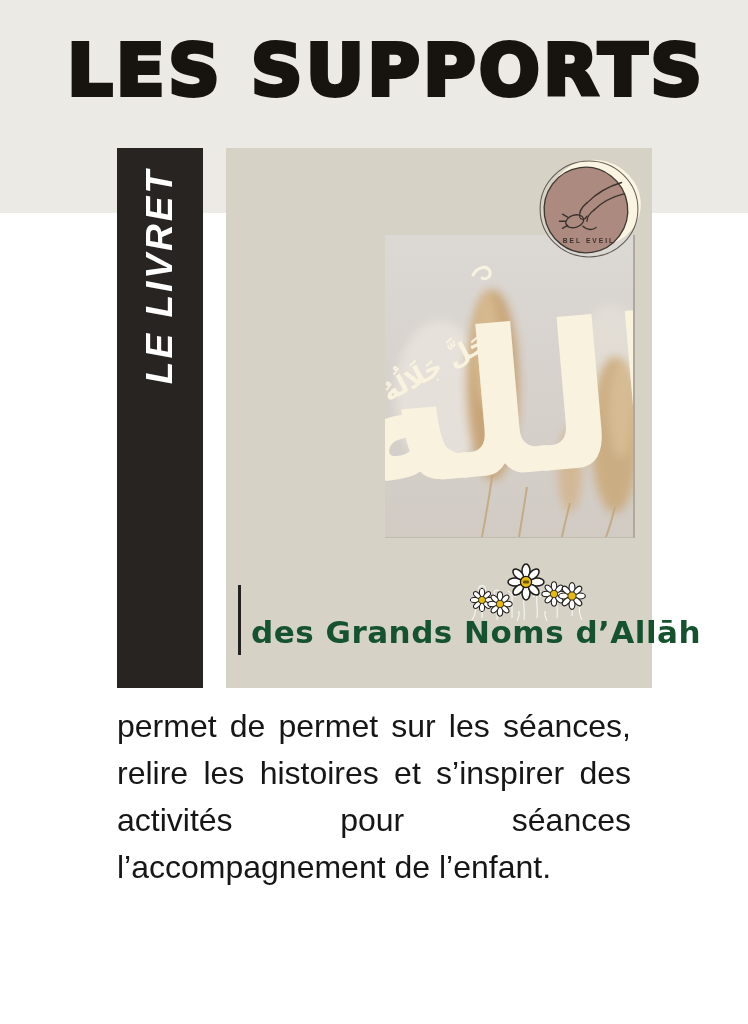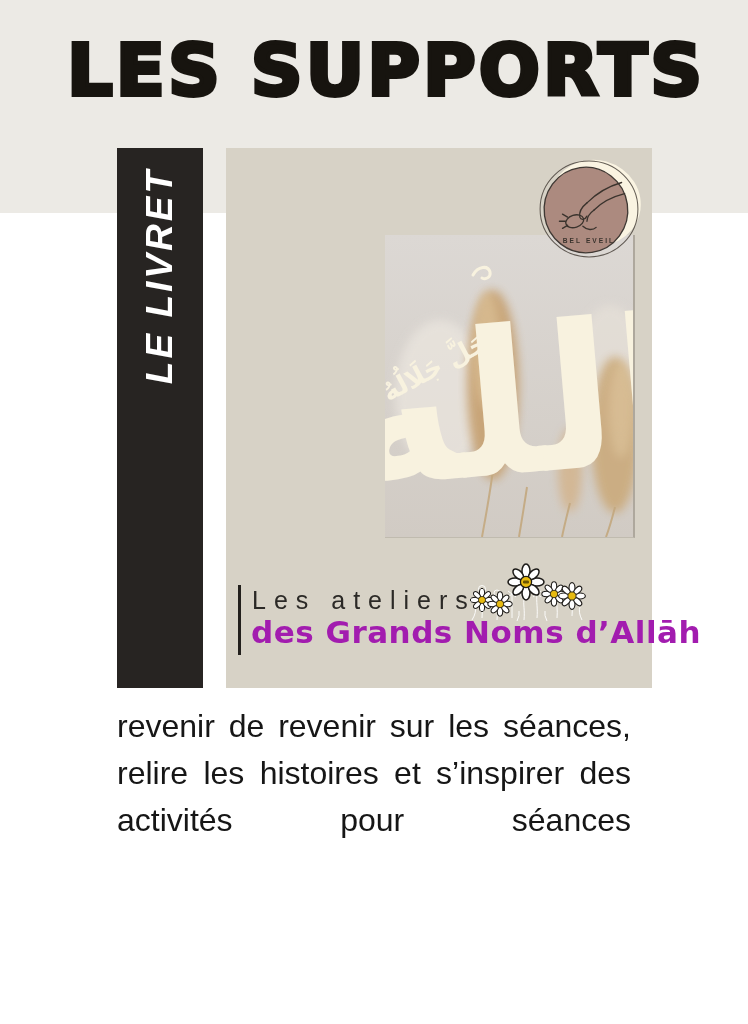--- a/index.html
+++ b/index.html
@@ -64,21 +64,21 @@
     letter-spacing:8px;
     color:#2b2926;
     white-space:nowrap;
   }
   .brand-line2{
     position:absolute;left:25px;top:466px;
     font-family:"DejaVu Sans",sans-serif;
     font-weight:800;
     font-size:31px;
     letter-spacing:0.5px;
-    color:#a21caf;
+    color:#14532d;
     white-space:nowrap;
   }
   .daisies{
     position:absolute;left:236px;top:412px;width:125px;height:62px;
   }
   .paragraph{
     position:absolute;left:117px;top:703px;width:514px;
     font-size:32px;
     line-height:47px;
     color:#161616;
@@ -151,21 +151,20 @@
         <ellipse cx="38" cy="64" rx="9" ry="6" transform="rotate(-18 38 64)"></ellipse>
         <path d="M31 60 l-5 -3"></path>
         <path d="M29 64 l-6 0"></path>
         <path d="M31 68 l-5 3"></path>
         <path d="M46 69 C50 73 56 73 59 70"></path>
       </g>
       <text class="logo-text" x="52" y="85" text-anchor="middle" font-size="6.5" font-weight="bold" letter-spacing="2" fill="#3A332D" font-family="Liberation Sans, sans-serif">BEL EVEIL</text>
     </svg>
 
     <div class="brand-bar"></div>
-    <div class="brand-line1">Les ateliers</div>
     <div class="brand-line2">des Grands Noms d’Allāh</div>
 
     <svg class="daisies" viewBox="0 0 125 62" xmlns="http://www.w3.org/2000/svg">
       <defs>
         <g id="dz">
           <g fill="#ffffff" stroke="#1d1b18" stroke-width="1">
             <ellipse cx="7" cy="0" rx="4.6" ry="2.6"></ellipse>
             <ellipse cx="-7" cy="0" rx="4.6" ry="2.6"></ellipse>
             <ellipse cx="0" cy="7" rx="2.6" ry="4.6"></ellipse>
             <ellipse cx="0" cy="-7" rx="2.6" ry="4.6"></ellipse>
@@ -197,18 +196,19 @@
       <use href="#dz" transform="translate(64,22) scale(1.55)"></use>
       <rect x="61" y="20.5" width="6" height="3" rx="1.2" fill="#6b5500"></rect>
       <use href="#dz" transform="translate(20,40)"></use>
       <use href="#dz" transform="translate(38,44) scale(1.05)"></use>
       <use href="#dz" transform="translate(92,34) scale(1.05)"></use>
       <use href="#dz" transform="translate(110,36) scale(1.15)"></use>
     </svg>
   </div>
 
   <div class="paragraph">
-    <div class="para-line">revenir de revenir sur les séances,</div>
+    <div class="para-line">permet de permet sur les séances,</div>
     <div class="para-line">relire les histoires et s’inspirer des</div>
     <div class="para-line">activités pour séances</div>
+    <div class="para-line last">l’accompagnement de l’enfant.</div>
   </div>
 
 </div>
 
 </body></html>

